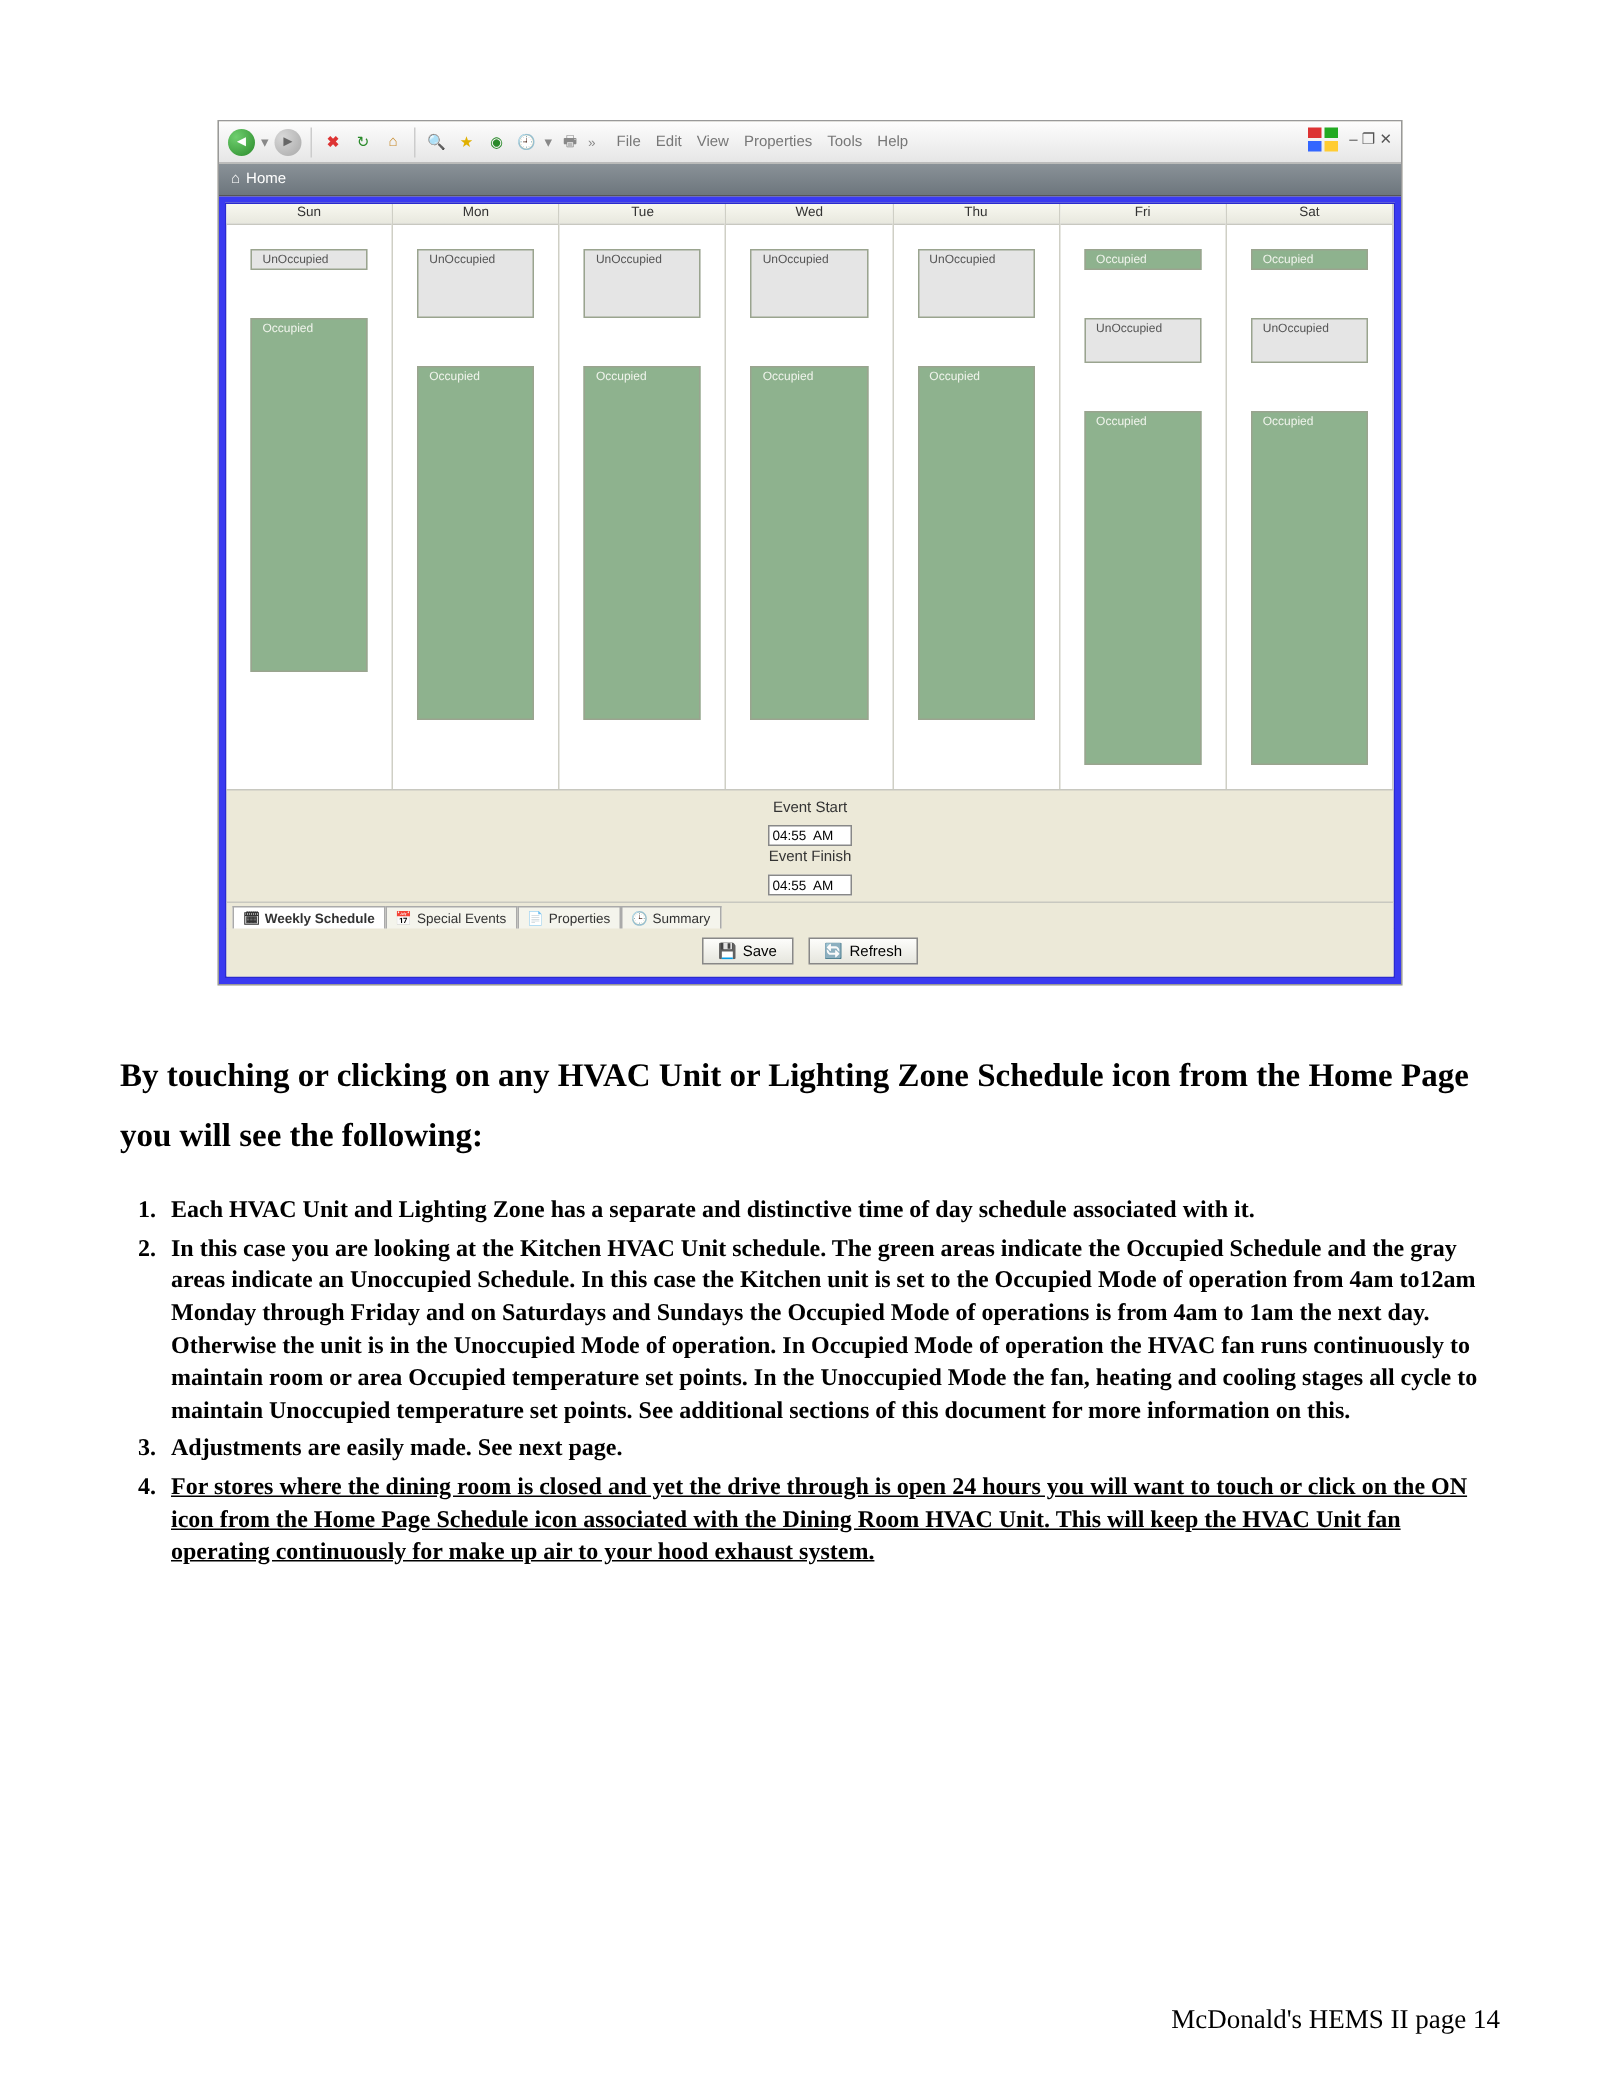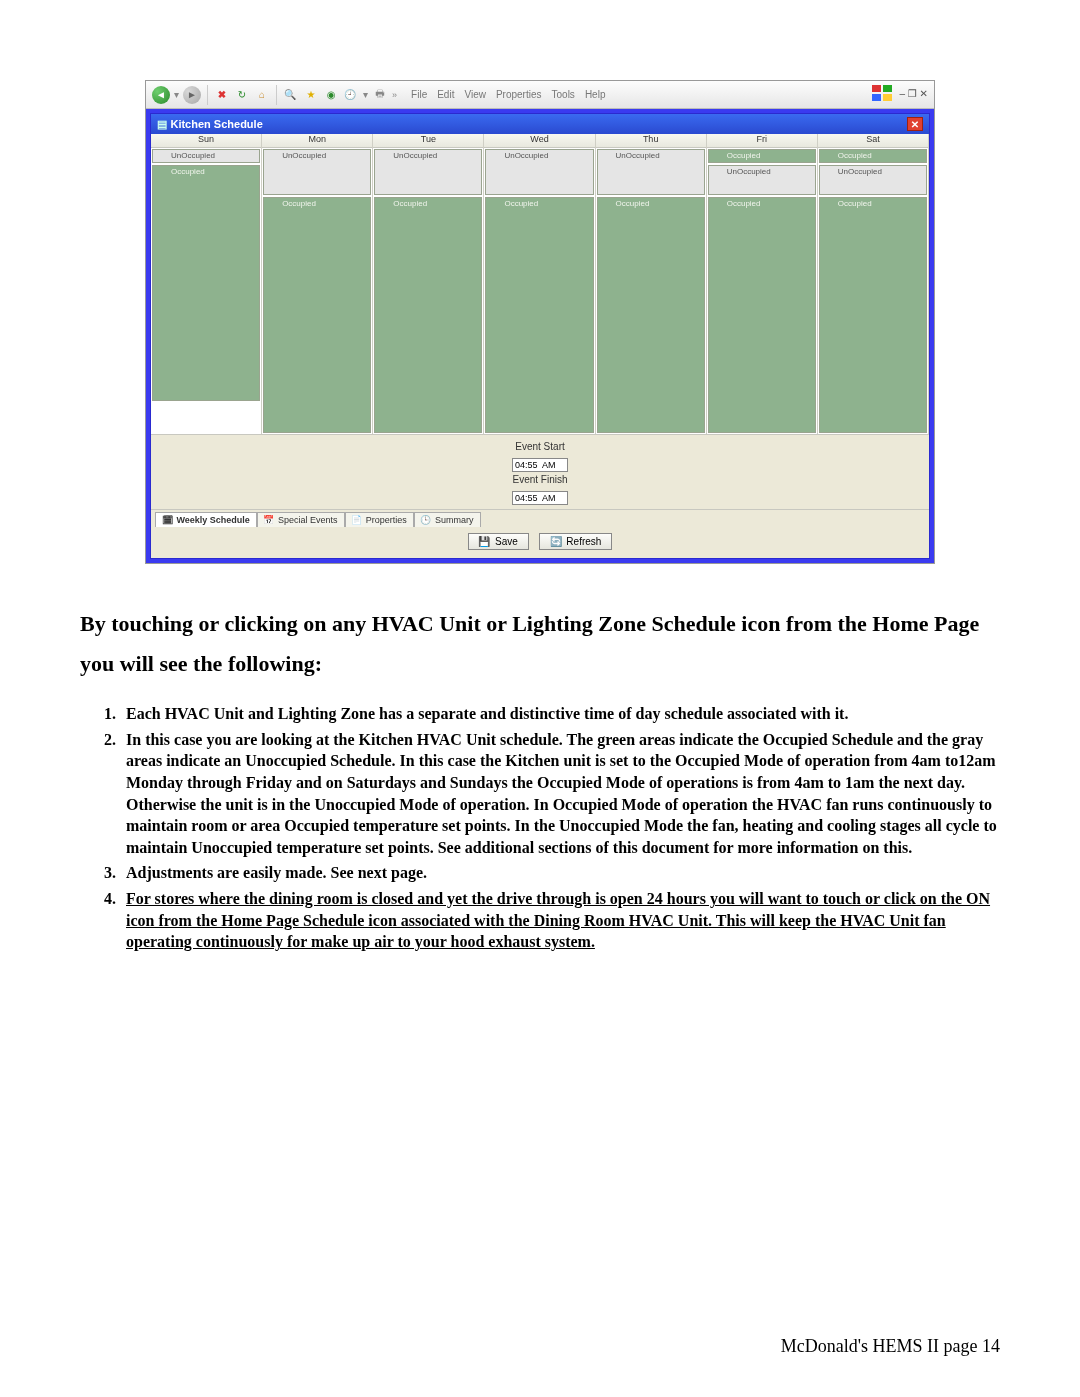--- a/index.html
+++ b/index.html
@@ -135,23 +135,23 @@
   .day-hdr {
     height:14px;
     background:linear-gradient(#f8f8f0,#e8e8de);
     text-align:center;
     font-size:9px;
     color:#333;
     border-bottom:1px solid #c8c8c0;
   }
   .cell {
     font-size:8px;
-    padding:1px 18px;
+    padding:1px 7px;
     border:1px solid #9aa48f;
-    margin:1px;
+    margin:16px;
     overflow:hidden;
   }
   .cell.unocc { background:#e5e5e5;color:#555;height:46px;}
   .cell.occ   { background:#8eb28e;color:#f0f4ec;}
   .weekend .cell.unocc{height:14px;}
   .weekend .cell.occtop{height:32px;}
   .below {
     background:#ece9d8;
     padding:4px 8px 2px 8px;
     font-size:10px;
@@ -184,21 +184,21 @@
     display:inline-flex;align-items:center;gap:4px;
   }
   
   .lead {
     font-size: 22px;
     font-weight: bold;
     line-height: 1.8;
     margin: 30px 0 20px 0;
   }
   ol.items {
-    margin: 10px 0 0 40px;
+    margin: 10px 0 0 28px;
     font-size: 16px;
     font-weight: bold;
     line-height: 1.35;
   }
   ol.items li { margin-bottom: 4px; padding-left:6px;}
   ol.items li .u { text-decoration: underline; }
   .footer {
     position: absolute;
     right: 80px;
     bottom: 40px;
@@ -235,27 +235,26 @@
         <span>Properties</span>
         <span>Tools</span>
         <span>Help</span>
       </div>
       <div class="ie-right">
         <span class="win-flag"></span>
         <span class="win-ctrl">–  ❐  ✕</span>
       </div>
     </div>
 
+    <div class="tab-strip">
+      <span class="home-ico">Home</span>
+    </div>
 
     <div class="app-outer">
       <div class="app-body">
-        <div class="win-title">
-          <span><span class="ico"></span><span>Kitchen Schedule</span></span>
-          <span class="close-x">✕</span>
-        </div>
 
         <div class="sched">
 
           <div class="day-col weekend">
             <div class="day-hdr">Sun</div>
             <div class="cell unocc">UnOccupied</div>
             <div class="cell occ" style="height:236px">Occupied</div>
           </div>
 
           <div class="day-col">

